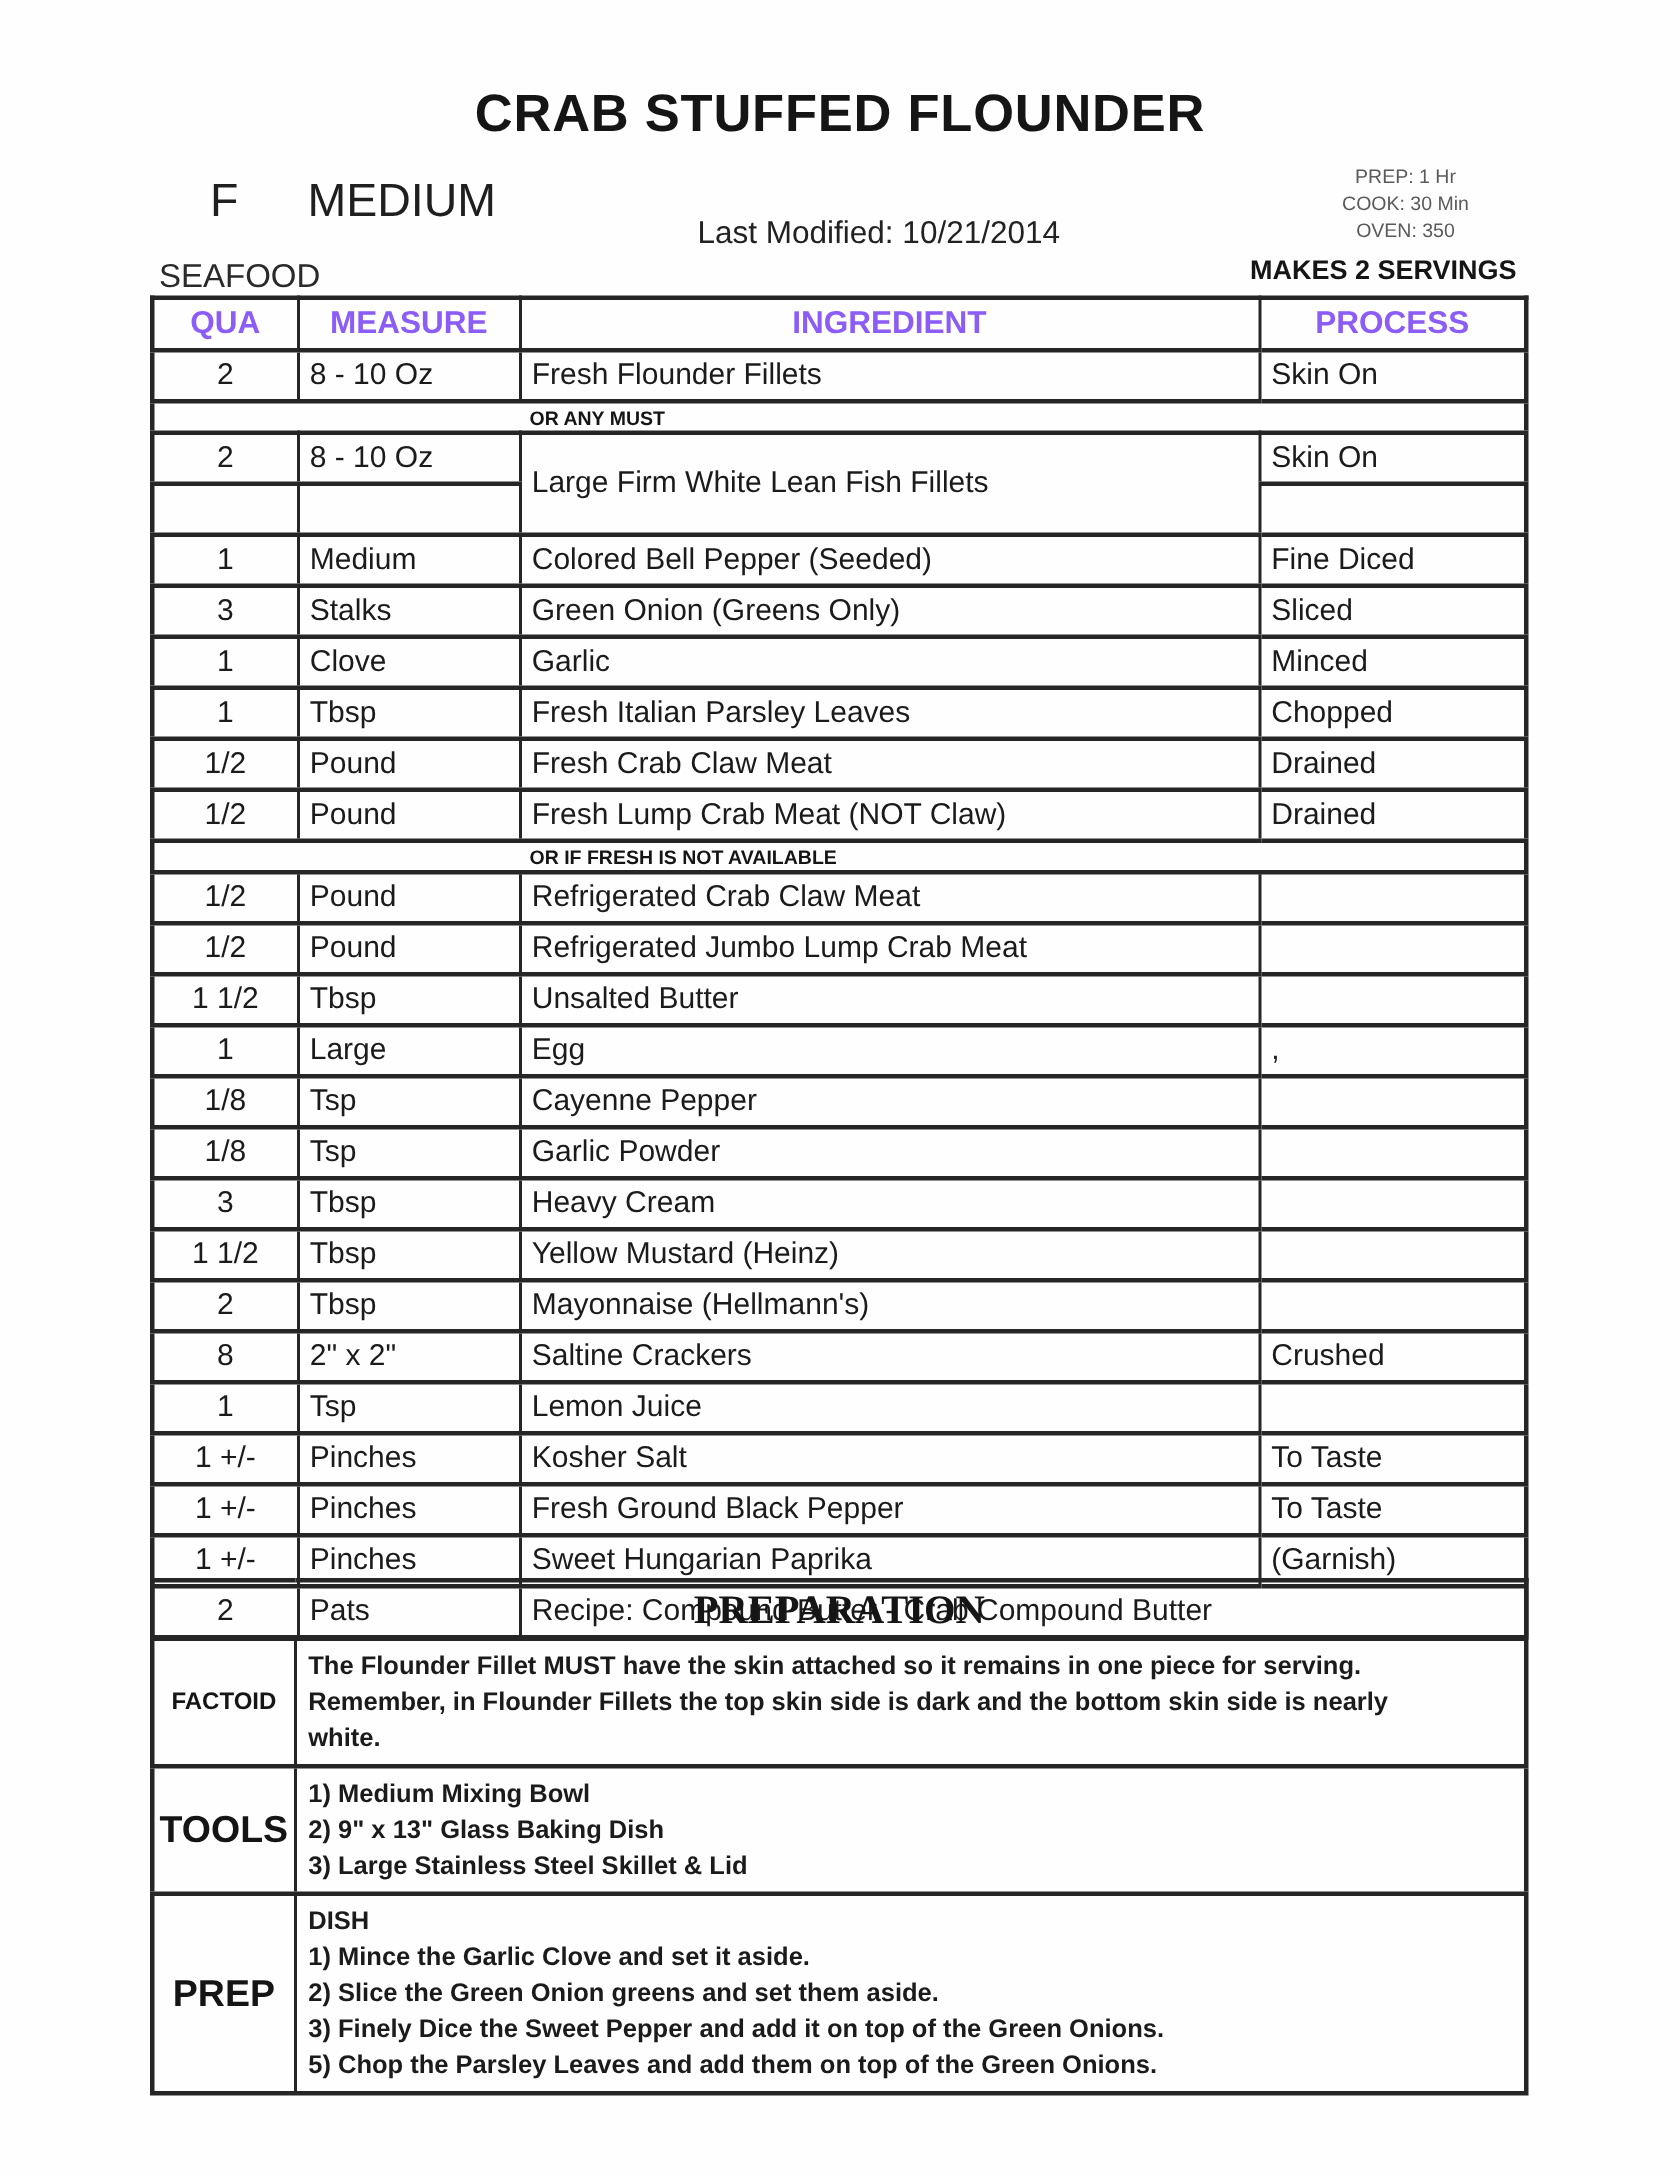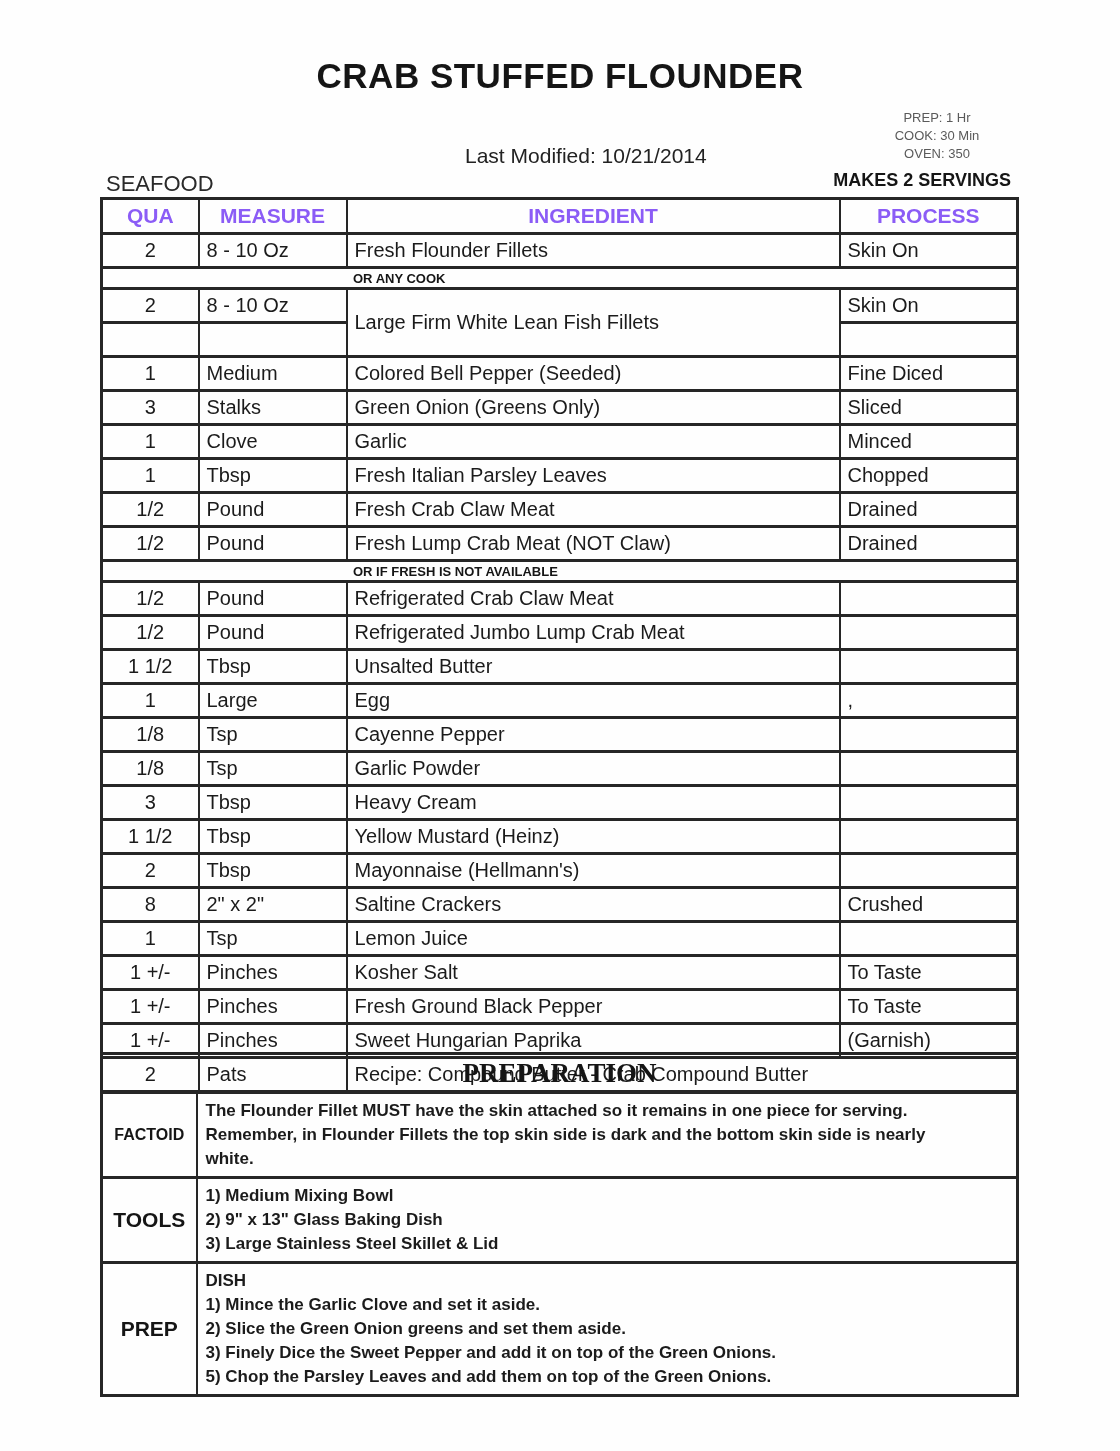--- a/index.html
+++ b/index.html
@@ -30,38 +30,41 @@
   .ing-table td.qua{text-align:center;padding:0 2px;}
   .ing-table td.sep{font-size:13px;font-weight:700;height:18px;padding-left:250px;color:#151515;}
   .ing-table td.ing2{line-height:33px;}
 
   .prep-table{position:absolute;left:100px;top:1052px;width:916px;border:3px solid #262626;}
   .prep-table th.prep-title{border:2px solid #262626;border-bottom:3px solid #262626;
     font-size:27px;font-weight:700;height:36px;text-align:center;color:#151515;padding:0;font-family:Liberation Serif, serif;}
   .prep-table th.row-label{border:2px solid #262626;border-top:3px solid #262626;border-bottom:3px solid #262626;
     font-weight:700;text-align:center;vertical-align:middle;color:#151515;padding:0 2px;}
   .prep-table th.label-sm{font-size:16px;}
-  .prep-table th.label-lg{font-size:21px;}
+  .prep-table th.label-lg{font-size:25px;}
   .prep-table td.prep-body{border:2px solid #262626;border-top:3px solid #262626;border-bottom:3px solid #262626;
     font-size:17px;font-weight:700;line-height:24px;padding:5px 8px;vertical-align:middle;color:#1b1b1b;}
 </style>
 </head>
 <body>
 
 <div class="page">
 
   <div class="title">CRAB STUFFED FLOUNDER</div>
   <div class="modified">Last Modified: 10/21/2014</div>
 
   <div class="meta">
     <div>PREP: 1 Hr</div>
     <div>COOK: 30 Min</div>
     <div>OVEN: 350</div>
   </div>
 
+  <div class="code-row">
+    <span>F</span><span class="difficulty">MEDIUM</span>
+  </div>
 
   <div class="category">SEAFOOD</div>
   <div class="servings">MAKES 2 SERVINGS</div>
 
   <table class="ing-table">
     <colgroup>
         <col style="width:97px">
         <col style="width:148px">
         <col style="width:493px">
         <col style="width:178px">
@@ -75,21 +78,21 @@
       </tr>
     </thead>
     <tbody id="ing-body">
         <tr>
           <td class="qua">2</td>
           <td class="">8 - 10 Oz</td>
           <td class="">Fresh Flounder Fillets</td>
           <td class="">Skin On</td>
         </tr>
         <tr>
-          <td colspan="4" class="sep">OR ANY COOK</td>
+          <td colspan="4" class="sep">OR ANY MUST</td>
         </tr>
         <tr>
           <td class="qua">2</td>
           <td class="">8 - 10 Oz</td>
           <td class="ing2" rowspan="2">Large Firm White Lean Fish Fillets</td>
           <td class="">Skin On</td>
         </tr>
         <tr>
           <td class="qua"></td>
           <td class=""></td>

